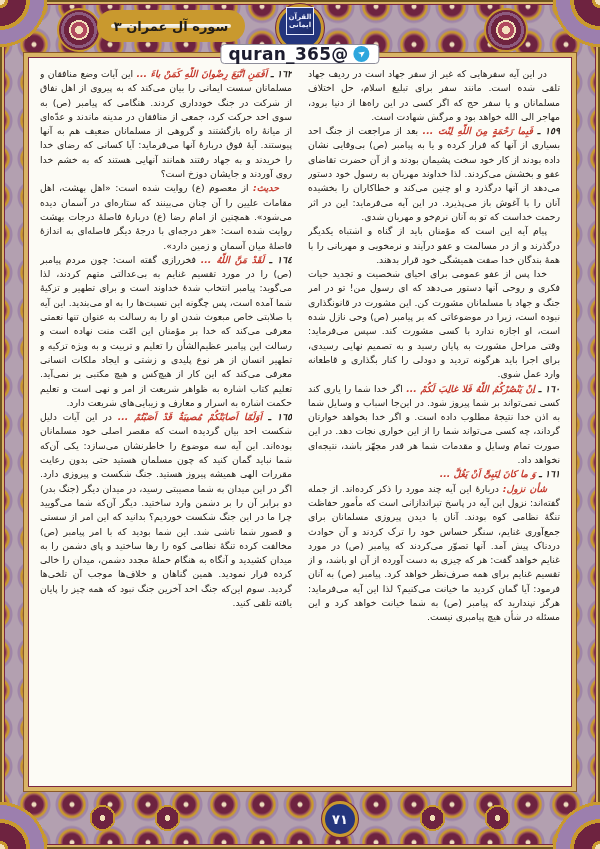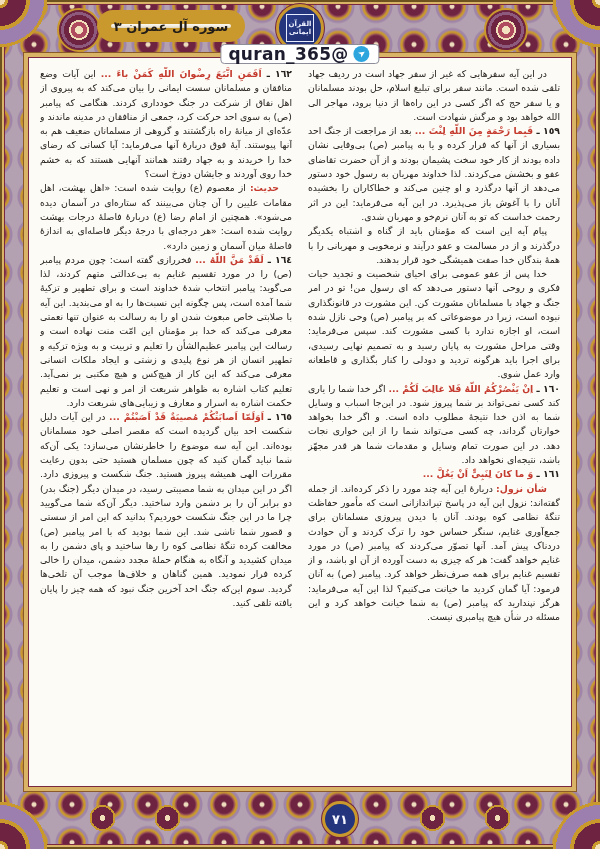--- a/index.html
+++ b/index.html
@@ -34,21 +34,21 @@
   .cartouche{position:absolute;top:10px;height:32px;z-index:3;border-radius:16px;
     background:#c9992e;padding:14px;box-sizing:border-box;}
   .cartouche-inner{width:100%;height:100%;border-radius:14px;
     background:linear-gradient(180deg,#fcfaf3 0%,#f1ebdc 55%,#e2d8c2 100%);
     display:flex;align-items:center;justify-content:center;
     font-size:13px;font-weight:bold;color:#221d18;letter-spacing:.5px;}
   .cartouche.surah{left:97px;width:148px;}
   .cartouche.juz{right:118px;width:150px;}
   .medallion{position:absolute;top:4px;left:276px;width:48px;height:48px;border-radius:50%;z-index:3;
     background:#24357d;border:3px solid #c9992e;box-sizing:border-box;
-    display:flex;align-items:center;justify-content:center;
+    display:flex;justify-content:center;
     box-shadow:0 0 0 1px #6e2340;}
   .kufic{width:28px;height:28px;border:1.5px solid #e8ecff;box-sizing:border-box;
     display:flex;flex-direction:column;align-items:center;justify-content:center;
     color:#eef1ff;font-size:7px;line-height:8px;font-weight:bold;background:
       linear-gradient(135deg,#2a3d8c 0%,#1d2c6b 100%);}
   .tg-badge{position:absolute;top:44px;left:50%;transform:translateX(-50%);z-index:6;
     background:#ffffff;border:1px solid #8e8e9a;border-radius:4px;
     display:flex;align-items:center;gap:5px;padding:2px 9px 2px 7px;height:20px;box-sizing:border-box;}
   .tg-icon{width:16px;height:16px;border-radius:50%;background:#2ea6dd;flex:0 0 auto;
     display:flex;align-items:center;justify-content:center;color:#fff;font-size:9px;}
@@ -59,21 +59,21 @@
   .paper{position:absolute;left:29px;right:29px;top:58px;bottom:63px;z-index:4;
     background:#fcfbf5;
     box-shadow:0 0 0 1px #7a2742, 0 0 0 5px #d9b466, 0 0 0 6px #8a5a28;
     padding:9px 11px 6px 11px;box-sizing:border-box;}
   .columns{display:flex;flex-direction:row;gap:16px;height:100%;direction:rtl;}
   .col{flex:1 1 0;direction:rtl;text-align:justify;text-justify:inter-word;
     font-size:9.3px;line-height:14.3px;color:#26211c;overflow:hidden;}
   .col p{margin:0;}
   .col p.indent{text-indent:13px;}
   .red{color:#c53a2e;}
-  .bold{font-weight:bold;}
+  .bold{font-weight:bold;font-style:italic;}
 
   
   .pagenum-medallion{position:absolute;bottom:12px;left:50%;transform:translateX(-50%);z-index:5;
     width:36px;height:36px;border-radius:50%;background:#24357d;border:3px solid #c9992e;
     box-sizing:border-box;display:flex;align-items:center;justify-content:center;
     box-shadow:0 0 0 1px #6e2340;margin-left:40px;}
   .pagenum-medallion span{color:#f5f6ff;font-size:13px;font-weight:bold;}
   .bottom-hearts{position:absolute;bottom:18px;z-index:3;width:130px;height:26px;
     background:
       radial-gradient(circle at 25% 50%, #f0dfb8 0 3px, #6e2340 3px 11px, #c9992e 11px 13px, rgba(0,0,0,0) 13px),
@@ -109,21 +109,21 @@
   <div class="tg-badge">
     <div class="tg-icon">
       <span>➤</span>
     </div>
     <div class="tg-handle">@quran_365</div>
   </div>
 
   <div class="paper">
     <div class="columns">
       <div class="col">
-          <p class="indent"><span class="">در این آیه سفرهایی که غیر از سفر جهاد است در ردیف جهاد تلقی شده است. مانند سفر برای تبلیغ اسلام، حل بودند مسلمانان و یا سفر حج که اگر کسی در این راه‌ها از دنیا برود، مهاجر الی الله خواهد بود و مرگش شهادت است.</span></p>
+          <p class="indent"><span class="">در این آیه سفرهایی که غیر از سفر جهاد است در ردیف جهاد تلقی شده است. مانند سفر برای تبلیغ اسلام، حل اختلاف مسلمانان و یا سفر حج که اگر کسی در این راه‌ها از دنیا برود، مهاجر الی الله خواهد بود و مرگش شهادت است.</span></p>
           <p class=""><span class="bold">١٥٩ ـ </span><span class="red bold">فَبِما رَحْمَةٍ مِنَ اللّهِ لِنْتَ ...</span><span class=""> بعد از مراجعت از جنگ احد بسیاری از آنها که فرار کرده و یا به پیامبر (ص) بی‌وفایی نشان داده بودند از کار خود سخت پشیمان بودند و از آن حضرت تقاضای عفو و بخشش می‌کردند. لذا خداوند مهربان به رسول خود دستور می‌دهد از آنها درگذرد و او چنین می‌کند و خطاکاران را بخشیده آنان را با آغوش باز می‌پذیرد. در این آیه می‌فرماید: این در اثر رحمت خداست که تو به آنان نرم‌خو و مهربان شدی.</span></p>
           <p class="indent"><span class="">پیام آیه این است که مؤمنان باید از گناه و اشتباه یکدیگر درگذرند و از در مسالمت و عفو درآیند و نرمخویی و مهربانی را با همهٔ بندگان خدا صفت همیشگی خود قرار بدهند.</span></p>
           <p class="indent"><span class="">خدا پس از عفو عمومی برای احیای شخصیت و تجدید حیات فکری و روحی آنها دستور می‌دهد که ای رسول من! تو در امر جنگ و جهاد با مسلمانان مشورت کن. این مشورت در قانونگذاری نبوده است، زیرا در موضوعاتی که بر پیامبر (ص) وحی نازل شده است، او اجازه ندارد با کسی مشورت کند. سپس می‌فرماید: وقتی مراحل مشورت به پایان رسید و به تصمیم نهایی رسیدی، برای اجرا باید هرگونه تردید و دودلی را کنار بگذاری و قاطعانه وارد عمل شوی.</span></p>
           <p class=""><span class="bold">١٦٠ ـ </span><span class="red bold">اِنْ یَنْصُرْکُمُ اللّهُ فَلا غالِبَ لَکُمْ ...</span><span class=""> اگر خدا شما را یاری کند کسی نمی‌تواند بر شما پیروز شود. در این‌جا اسباب و وسایل شما به اذن خدا نتیجهٔ مطلوب داده است. و اگر خدا بخواهد خوارتان گرداند، چه کسی می‌تواند شما را از این خواری نجات دهد. در این صورت تمام وسایل و مقدمات شما هر قدر مجهّز باشد، نتیجه‌ای نخواهد داد.</span></p>
           <p class=""><span class="bold">١٦١ ـ </span><span class="red bold">وَ ما کانَ لِنَبِیٍّ اَنْ یَغُلَّ ...</span></p>
           <p class="indent"><span class="red bold">شأن نزول:</span><span class=""> دربارهٔ این آیه چند مورد را ذکر کرده‌اند. از جمله گفته‌اند: نزول این آیه در پاسخ تیراندازانی است که مأمور حفاظت تنگهٔ نظامی کوه بودند. آنان با دیدن پیروزی مسلمانان برای جمع‌آوری غنایم، سنگر حساس خود را ترک کردند و آن حوادث دردناک پیش آمد. آنها تصوّر می‌کردند که پیامبر (ص) در مورد غنایم خواهد گفت: هر که چیزی به دست آورده از آن او باشد، و از تقسیم غنایم برای همه صرف‌نظر خواهد کرد. پیامبر (ص) به آنان فرمود: آیا گمان کردید ما خیانت می‌کنیم؟ لذا این آیه می‌فرماید: هرگز نپندارید که پیامبر (ص) به شما خیانت خواهد کرد و این مسئله در شأن هیچ پیامبری نیست.</span></p>
         </div>
       <div class="col">
           <p class=""><span class="bold">١٦٢ ـ </span><span class="red bold">اَفَمَنِ اتَّبَعَ رِضْوانَ اللّهِ کَمَنْ باءَ ...</span><span class=""> این آیات وضع منافقان و مسلمانان سست ایمانی را بیان می‌کند که به پیروی از اهل نفاق از شرکت در جنگ خودداری کردند. هنگامی که پیامبر (ص) به سوی احد حرکت کرد، جمعی از منافقان در مدینه ماندند و عدّه‌ای از میانهٔ راه بازگشتند و گروهی از مسلمانان ضعیف هم به آنها پیوستند. آیهٔ فوق دربارهٔ آنها می‌فرماید: آیا کسانی که رضای خدا را خریدند و به جهاد رفتند همانند آنهایی هستند که به خشم خدا روی آوردند و جایشان دوزخ است؟</span></p>
           <p class="indent"><span class="red bold">حدیث:</span><span class=""> از معصوم (ع) روایت شده است: «اهل بهشت، اهل مقامات علیین را آن چنان می‌بینند که ستاره‌ای در آسمان دیده می‌شود». همچنین از امام رضا (ع) دربارهٔ فاصلهٔ درجات بهشت روایت شده است: «هر درجه‌ای با درجهٔ دیگر فاصله‌ای به اندازهٔ فاصلهٔ میان آسمان و زمین دارد».</span></p>

